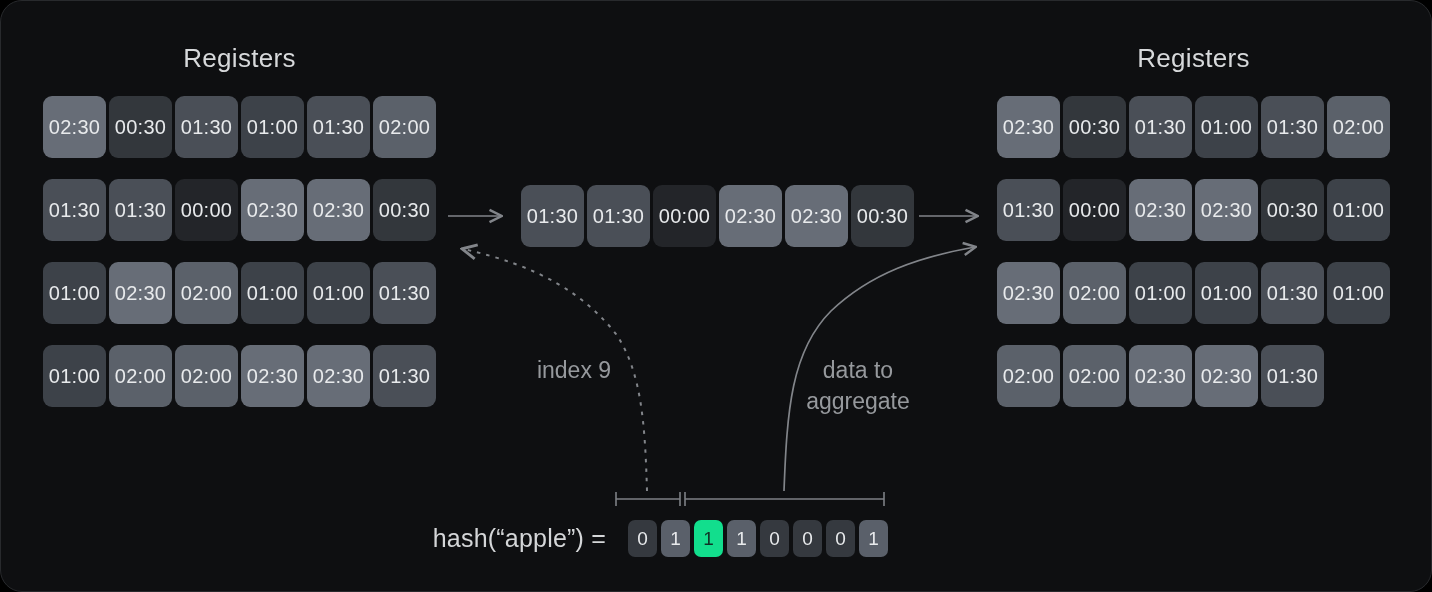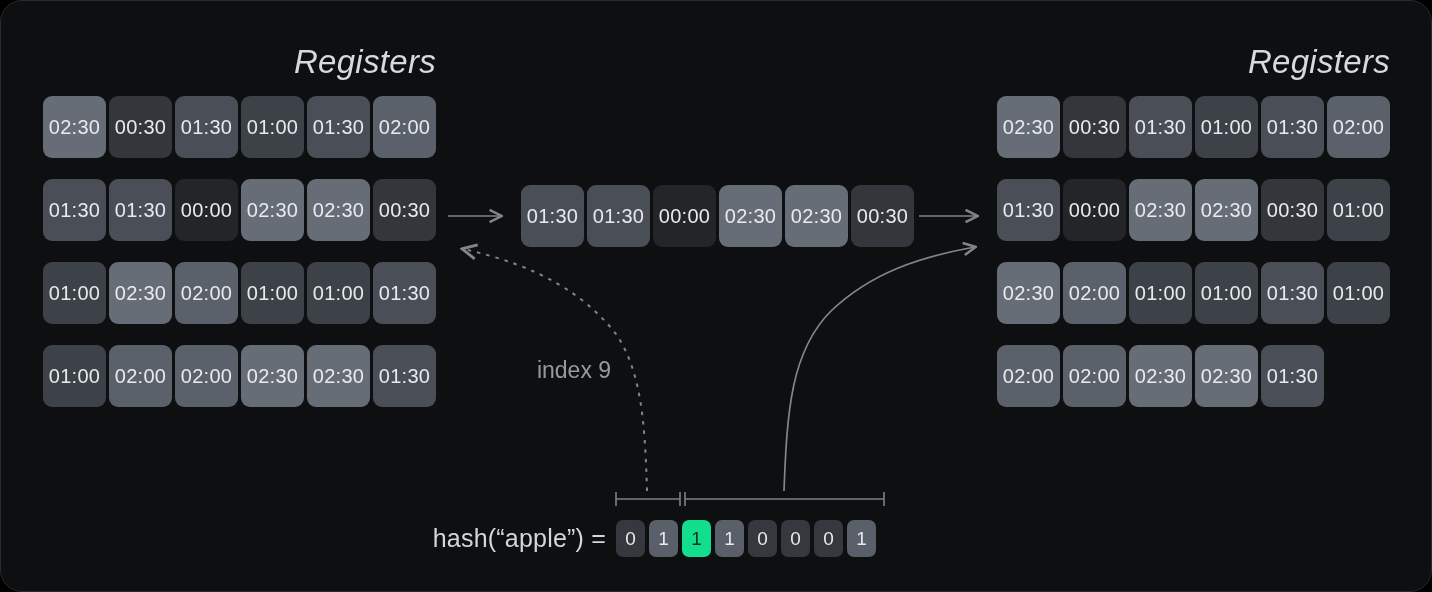--- a/index.html
+++ b/index.html
@@ -2,42 +2,42 @@
 <html><head>
 <meta charset="utf-8">
 <style>
   html,body{margin:0;padding:0;background:#000;}
   body{font-family:"Liberation Sans","DejaVu Sans",sans-serif;}
   .panel{
     position:relative;width:1432px;height:592px;box-sizing:border-box;
     background:#0e0f11;border:1.5px solid #282a2d;border-radius:22px;overflow:hidden;
   }
   .grid-title{
-    position:absolute;top:42px;width:393px;text-align:right;
-    font-size:33px;color:#d7d9db;letter-spacing:.3px;font-style:italic;
+    position:absolute;top:42px;width:393px;text-align:center;
+    font-size:26px;color:#d7d9db;letter-spacing:.3px;
   }
   .reg-grid{
     position:absolute;top:95px;display:grid;
     grid-template-columns:repeat(6,63px);grid-auto-rows:62px;
     column-gap:3px;row-gap:21px;
   }
   .cell{
     width:63px;height:62px;border-radius:9px;
     display:flex;align-items:center;justify-content:center;
     font-size:20px;color:#e8eaec;letter-spacing:.3px;
   }
   .mid-row{position:absolute;left:520px;top:184px;display:flex;gap:3px;}
   .ann-label{
     position:absolute;top:354px;text-align:center;
     font-size:23px;line-height:31px;color:#96999d;
   }
   .hash-line{position:absolute;left:398px;top:519px;display:flex;align-items:center;}
   .hash-prefix{
     width:207px;text-align:right;font-size:25px;color:#d4d6d8;
-    padding-right:10px;letter-spacing:.2px;
+    padding-right:22px;letter-spacing:.2px;
   }
   .bits{display:flex;gap:4px;}
   .bit{
     width:29px;height:37px;border-radius:7px;
     display:flex;align-items:center;justify-content:center;
     font-size:19px;color:#e8eaec;
   }
   svg.overlay{position:absolute;left:0;top:0;pointer-events:none;}
 </style>
 </head>
@@ -120,20 +120,24 @@
     <path d="M918,215 H976" fill="none" stroke="#82858a" stroke-width="1.7" marker-end="url(#chev)"></path>
     <path d="M646,490 C644,420 640,370 615,333 C585,295 540,265 462,248" fill="none" stroke="#82858a" stroke-width="2" stroke-dasharray="3.5 6" marker-end="url(#chev)"></path>
     <path d="M783,490 C786,410 790,350 830,310 C870,272 918,256 974,246" fill="none" stroke="#82858a" stroke-width="1.7" marker-end="url(#chev)"></path>
     <path d="M615,491 V505 M615,498 H679 M679,491 V505" fill="none" stroke="#7d8085" stroke-width="1.6"></path>
     <path d="M684,491 V505 M684,498 H883 M883,491 V505" fill="none" stroke="#7d8085" stroke-width="1.6"></path>
   </svg>
 
   <div class="ann-label" style="left:493px;width:160px">
     <div>index 9</div>
   </div>
+  <div class="ann-label" style="left:767px;width:180px">
+    <div>data to</div>
+    <div>aggregate</div>
+  </div>
 
   <div class="hash-line">
     <div class="hash-prefix">hash(“apple”) =</div>
     <div class="bits" id="bits">
         <div class="bit" style="background: rgb(53, 57, 63); color: rgb(232, 234, 236);">0</div>
         <div class="bit" style="background: rgb(90, 96, 106); color: rgb(232, 234, 236);">1</div>
         <div class="bit" style="background: rgb(18, 222, 141); color: rgb(16, 50, 38);">1</div>
         <div class="bit" style="background: rgb(90, 96, 106); color: rgb(232, 234, 236);">1</div>
         <div class="bit" style="background: rgb(53, 57, 63); color: rgb(232, 234, 236);">0</div>
         <div class="bit" style="background: rgb(53, 57, 63); color: rgb(232, 234, 236);">0</div>

